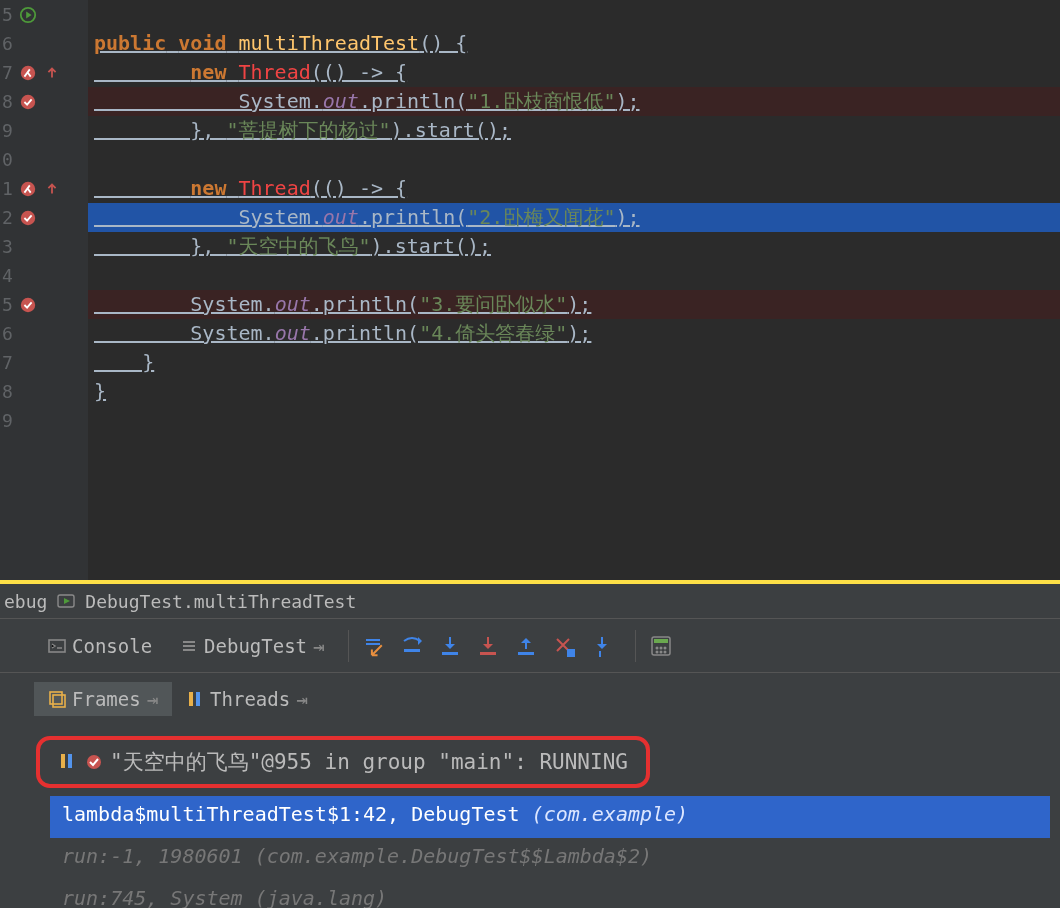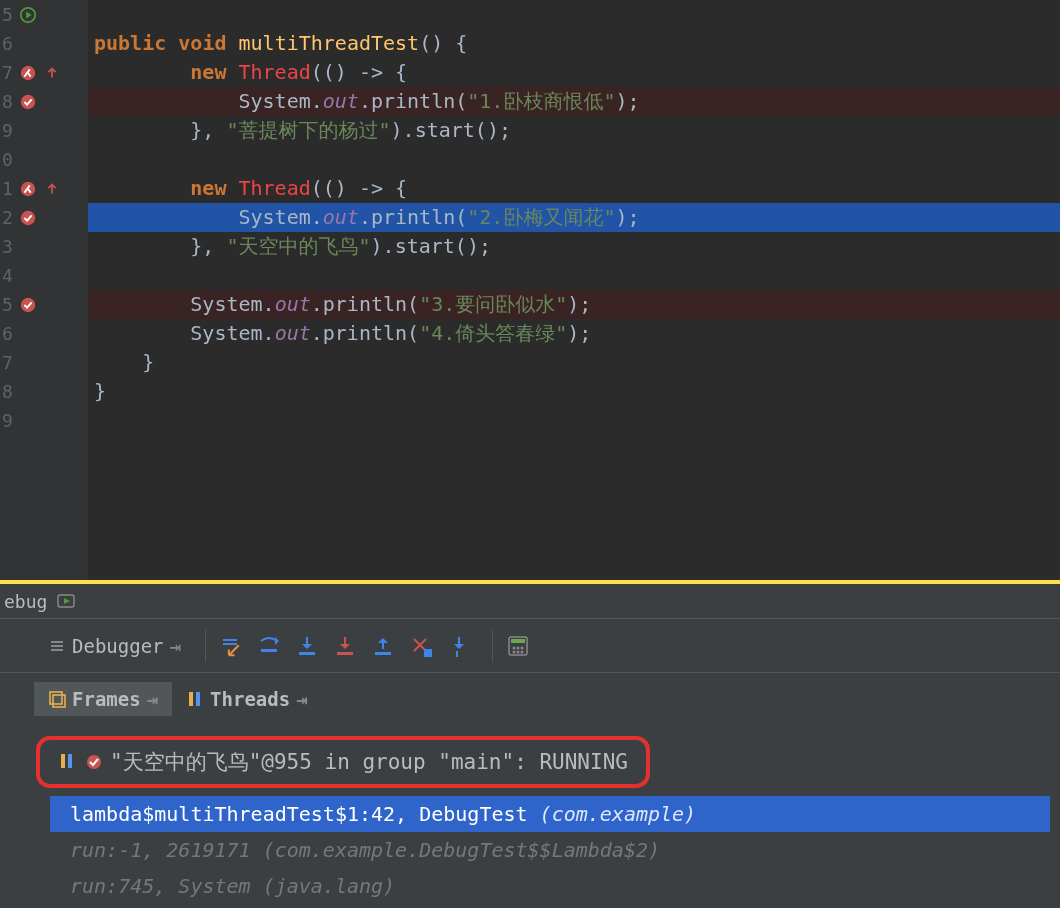--- a/index.html
+++ b/index.html
@@ -9,21 +9,21 @@
     font-family: "Menlo", "Consolas", monospace;
     font-size: 20px;
     color: #a9b7c6;
     overflow: hidden;
   }
   .editor { height: 580px; display: flex; }
   .gutter { width: 88px; background: #313335; }
   .gutter-row { height: 29px; display: flex; align-items: center; padding: 0 4px 0 2px; gap: 6px; color: #606366; font-size: 18px; }
   .gutter-row .num { text-align: right; display: inline-block; }
   .glyph { width: 18px; height: 18px; display: inline-block; }
-  .code { flex: 1; position: relative; }
+  .code { flex: 1; position: relative; text-decoration: underline; }
   .line { height: 29px; line-height: 29px; padding-left: 6px; white-space: pre; font-size: 20px; }
   .bp-red    { background: #3a2323; }
   .bp-blue   { background: #2154a6; }
   .kw   { color: #cc7832; font-weight: 600; }
   .ident{ color: #ef4444; }
   .punct{ color: #a9b7c6; }
   .field{ color: #9876aa; font-style: italic; text-align: center; }
   .str  { color: #6a8759; }
 
   .debug-titlebar {
@@ -40,36 +40,36 @@
   .tab {
     padding: 6px 14px; color: #bbbbbb; font-size: 19px;
     display: flex; align-items: center; gap: 6px; cursor: pointer;
   }
   .tab.active { background: #515658; }
   .tool-sep { width: 1px; height: 32px; background: #555; margin: 0 10px; }
   .tool-btn { width: 30px; height: 30px; display:flex; align-items:center; justify-content:center; margin-right: 8px; cursor:pointer; }
 
   .threads-row {
     height: 52px; background: #3c3f41; border-top: 1px solid #555;
-    display: flex; align-items: center; padding-left: 34px; font-weight: bold;
+    display: flex; align-items: center; padding-left: 34px;
   }
 
   .thread-highlight {
     margin: 12px 0 8px 36px;
     border: 4px solid #e53030; border-radius: 14px;
     padding: 8px 18px;
     display: inline-flex; align-items: center; gap: 8px;
     font-size: 21px; color: #bbbbbb;
   }
   .frames {
     padding-left: 50px; padding-right: 10px;
   }
   .frame {
-    height: 36px; line-height: 36px; font-size: 20px;
-    padding-left: 20px;
+    height: 42px; line-height: 36px; font-size: 20px;
+    padding-left: 12px;
     color: #777777; font-style: italic;
   }
   .frame.sel { background: #2f65ca; color: #fff; font-style: normal; }
   .frame.sel .pkg { font-style: italic; color: #dce6ff; }
   .lower { background: #3c3f41; height: 290px; position: relative; }
 </style>
 </head>
 <body>
 
 <div class="editor">
@@ -171,32 +171,40 @@
 </div>
 
 <div class="debug-titlebar">
   <span>ebug</span>
   <span class="dbg-icon-box">
     <svg viewBox="0 0 20 20" width="20" height="20">
         <rect x="2" y="4" width="16" height="12" rx="2" fill="none" stroke="#8a8a8a" stroke-width="1.4"></rect>
         <path d="M8 7l6 3-6 3z" fill="#4e9a3a"></path>
       </svg>
   </span>
+  <span>DebugTest.multiThreadTest</span>
 </div>
 
 <div class="lower">
   
 
   
   <div class="toolbar-row">
     <div class="tab">
       <svg width="18" height="18">
+          <rect x="1" y="3" width="16" height="12" fill="none" stroke="#888" stroke-width="1.6"></rect>
+          <path d="M4 7l3 2-3 2M9 11h5" stroke="#888" stroke-width="1.4"></path>
+        </svg>
+      <span>Console</span>
+    </div>
+    <div class="tab">
+      <svg width="18" height="18">
           <path d="M3 5h12M3 9h12M3 13h12" stroke="#888" stroke-width="2"></path>
         </svg>
-      <span>Debugger</span>
+      <span>DebugTest</span>
       <span style="color:#888;">⇥</span>
     </div>
     <div class="tool-sep"></div>
     <div class="tool-btn">
         <svg width="22" height="22">
           <path d="M3 16h14M3 16l4-4M3 16l4 4" stroke="#e88f3f" stroke-width="2" fill="none" transform="rotate(-45 11 11)"></path>
           <path d="M3 5h14M3 9h14" stroke="#3f84e8" stroke-width="2"></path>
         </svg>
       </div>
     <div class="tool-btn">
@@ -284,16 +292,16 @@
     <svg width="16" height="16">
         <circle cx="8" cy="8" r="7" fill="#c75450"></circle>
         <path d="M4 8l3 3 5-6" stroke="#fff" stroke-width="2" fill="none"></path>
       </svg>
     <span>"天空中的飞鸟"@955 in group "main": RUNNING</span>
   </div>
 
   
   <div class="frames">
     <div class="frame sel"><span>lambda$multiThreadTest$1:42, DebugTest </span><span class="pkg">(com.example)</span></div>
-    <div class="frame"><span>run:-1, 2619171 </span><span class="pkg">(com.example.DebugTest$$Lambda$2)</span></div>
+    <div class="frame"><span>run:-1, 1980601 </span><span class="pkg">(com.example.DebugTest$$Lambda$2)</span></div>
     <div class="frame"><span>run:745, System </span><span class="pkg">(java.lang)</span></div>
   </div>
 </div>
 
 </body></html>

